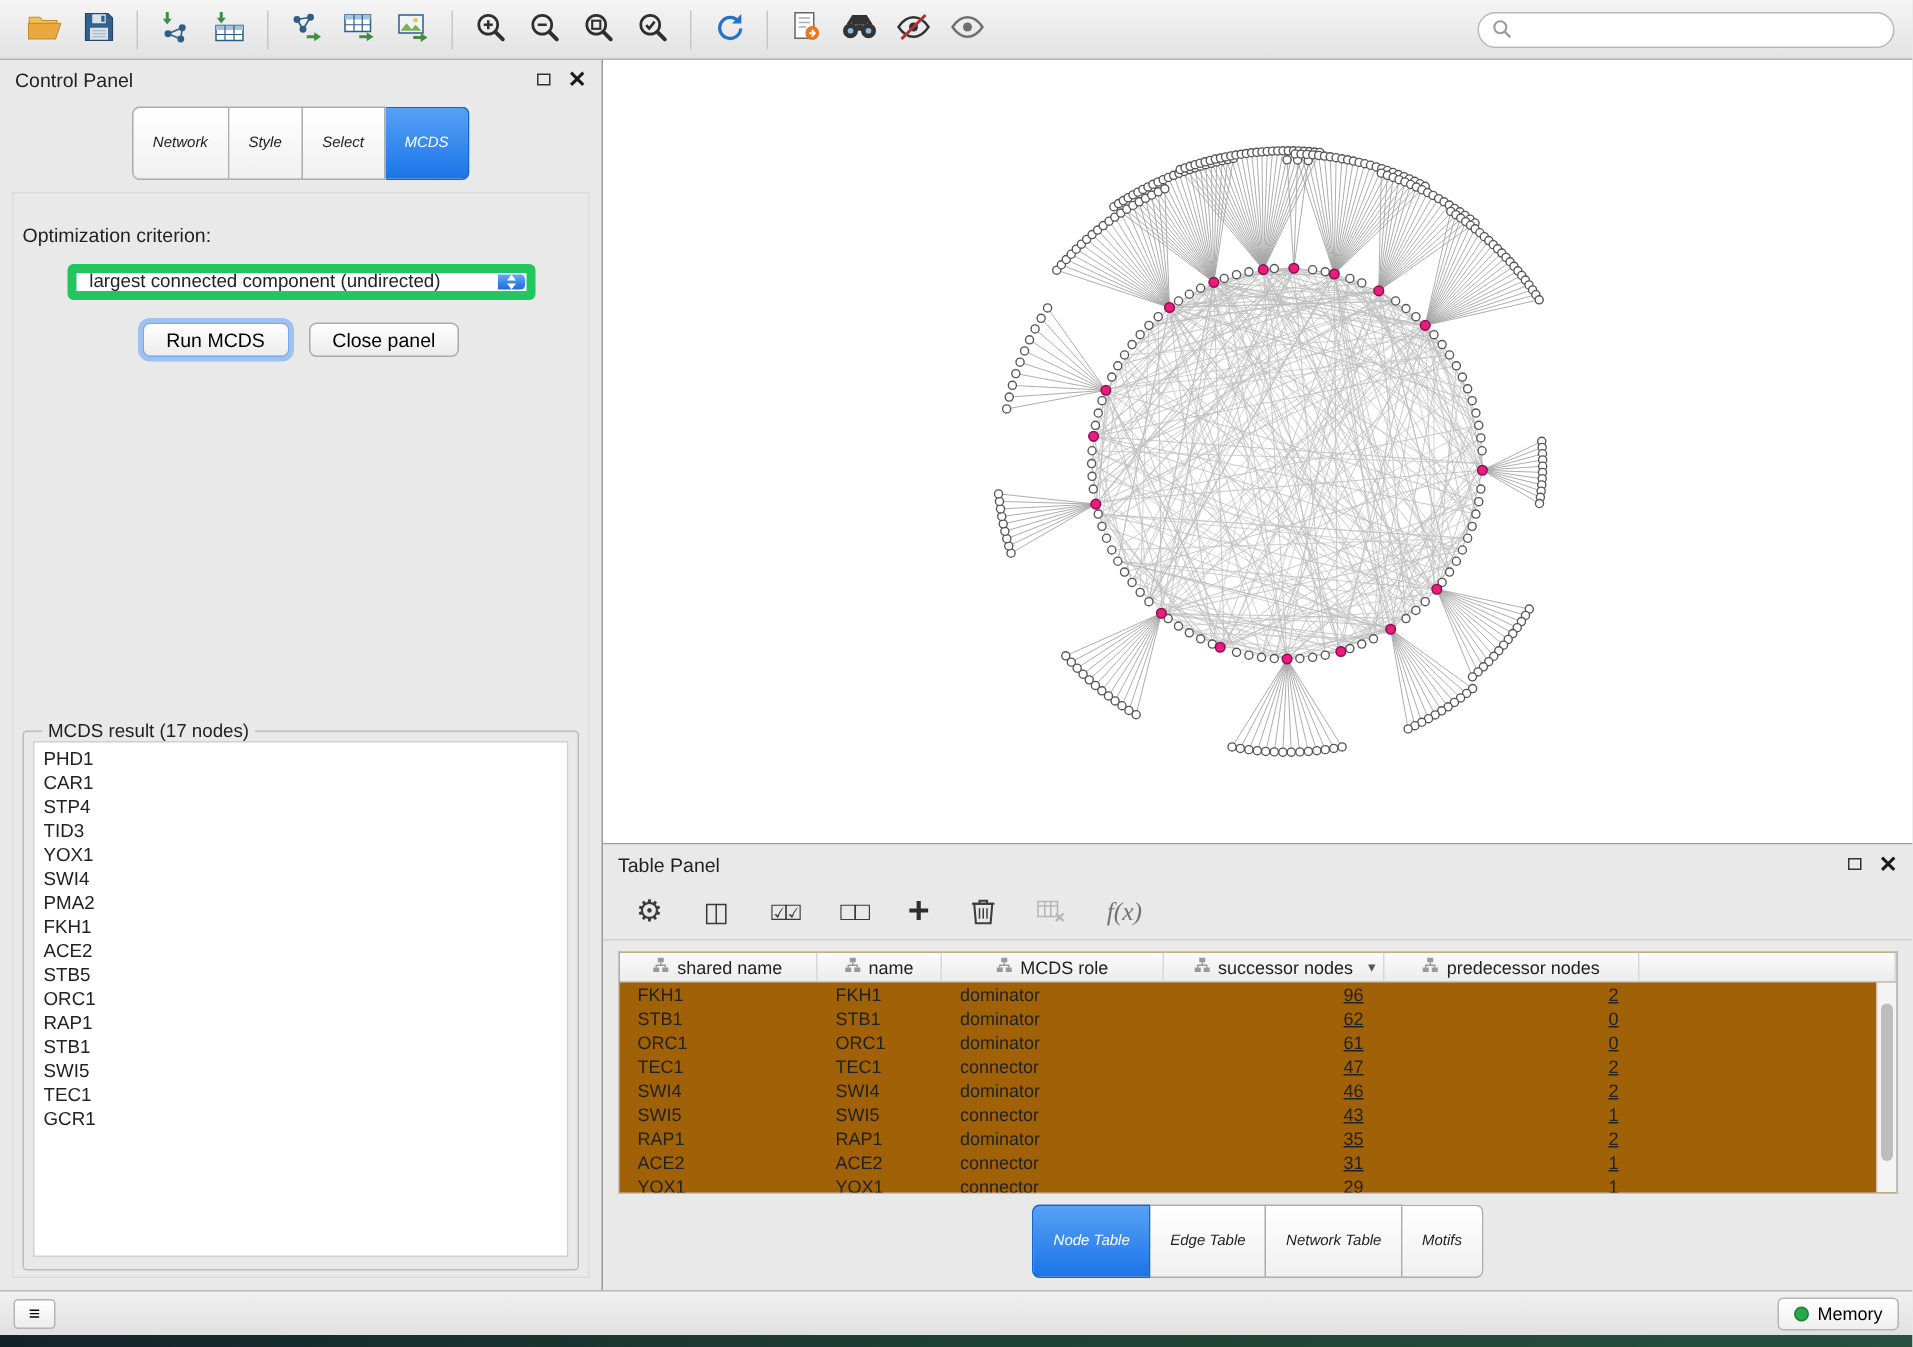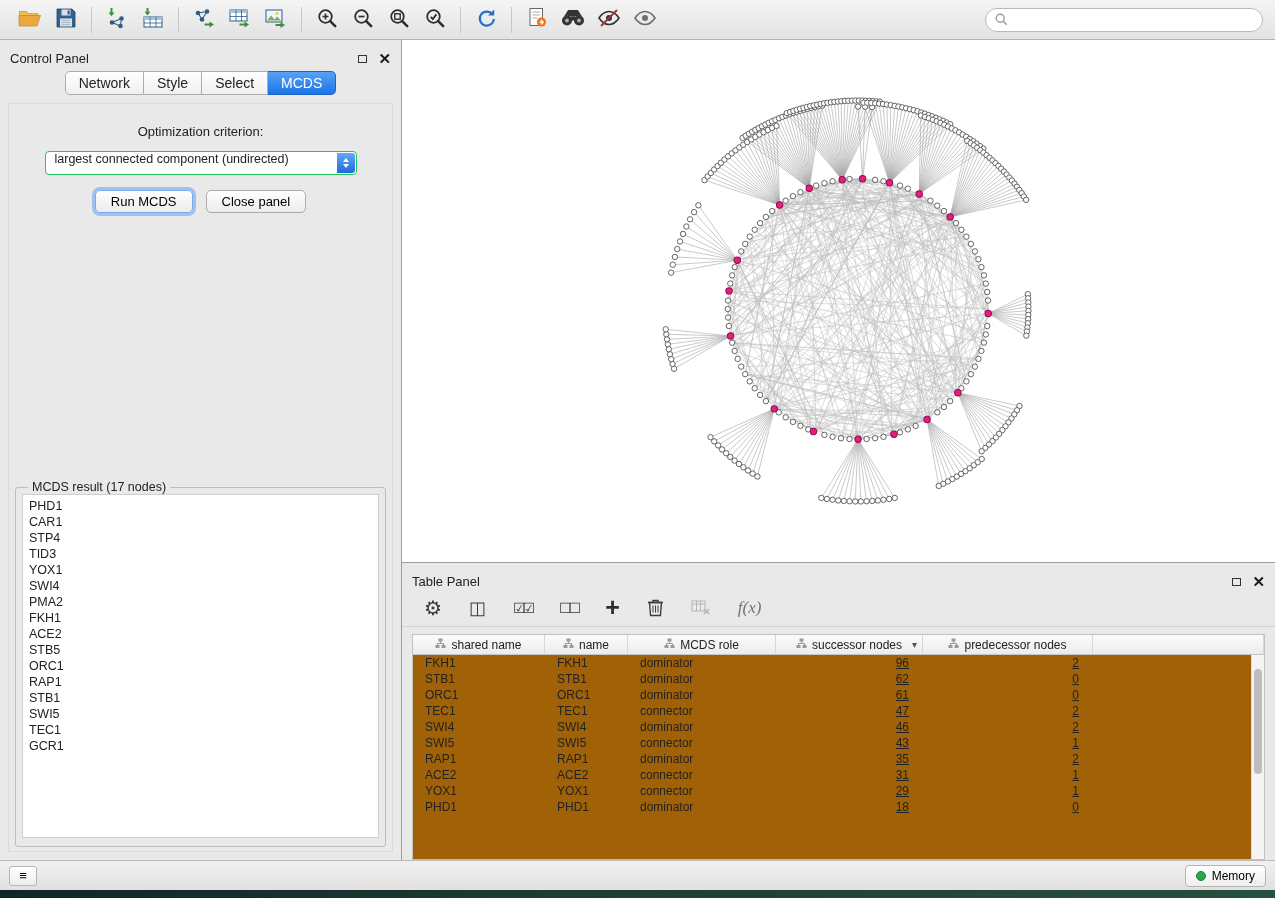--- a/index.html
+++ b/index.html
@@ -22,39 +22,39 @@
     padding:0 9px; gap:6px; }
   .search-box input { border:none; outline:none; flex:1; font-size:12px; background:transparent;
     font-family:inherit; }
 
   
   .main { display:flex; height:820px; }
 
   
   .control-panel { width:402px; flex:none; background:#e9e9e9;
     border-right:1px solid #9c9c9c; display:flex; flex-direction:column; }
-  .panel-header { height:26px; display:flex; align-items:flex-end; padding:0 10px; font-size:13px; }
+  .panel-header { height:26px; display:flex; align-items:center; padding:0 10px; font-size:13px; }
   .panel-header .sp { flex:1; }
   .win-icons { display:flex; gap:11px; align-items:center; }
   .float-icon { width:9px; height:8px; border:1.5px solid #333; display:inline-block; cursor:pointer; }
   .close-icon { font-size:15px; font-weight:bold; color:#1a1a1a; line-height:1; cursor:pointer; }
 
   .seg-row { display:flex; justify-content:center; margin:5px 0 8px; }
-  .seg { font-size:14px; padding:3px 13px; background:linear-gradient(#ffffff,#f0f0f0);
-    border:1px solid #adadad; border-left:none; cursor:pointer; white-space:nowrap; }
+  .seg { font-size:10px; padding:18px 13px; background:linear-gradient(#ffffff,#f0f0f0);
+    border:1px solid #adadad; border-left:none; cursor:pointer; white-space:nowrap;font-style:italic; }
   .seg:first-child { border-left:1px solid #adadad; border-radius:5px 0 0 5px; }
   .seg:last-child { border-radius:0 5px 5px 0; }
   .seg.active { background:linear-gradient(#57a1f6,#1b74e8); color:#fff; border-color:#1a64c8; }
 
   .cp-content { flex:1; margin:0 8px 8px; border:1px solid #dcdcdc; background:#e9e9e9;
     display:flex; flex-direction:column; padding:0 6px; }
-  .opt-label { text-align:center; font-size:13px; margin-top:20px; }
+  .opt-label { font-size:13px; margin-top:20px; }
   .combo { width:312px; height:24px; margin:12px auto 0; background:#fff;
-    border:1px solid #22c55e; border-radius:4px; position:relative; display:flex;
-    align-items:flex-start; font-size:12.5px; padding-left:9px; cursor:pointer; }
+    border:6px solid #22c55e; border-radius:4px; position:relative; display:flex;
+    align-items:flex-end; font-size:12.5px; padding-left:9px; cursor:pointer; }
   .combo-stepper { position:absolute; right:1px; top:1px; bottom:1px; width:18px;
     border-radius:0 3px 3px 0; background:linear-gradient(#64a8f8,#1d6cdc);
     display:flex; flex-direction:column; align-items:center; justify-content:center; gap:2px; }
   .arr-up { width:0; height:0; border-left:3.5px solid transparent; border-right:3.5px solid transparent;
     border-bottom:4.5px solid #fff; }
   .arr-down { width:0; height:0; border-left:3.5px solid transparent; border-right:3.5px solid transparent;
     border-top:4.5px solid #fff; }
 
   .btn-row { display:flex; justify-content:center; gap:13px; margin-top:15px; }
   .push-btn { font-size:13px; padding:3px 15px; background:linear-gradient(#ffffff,#ececec);
@@ -1399,20 +1399,26 @@
                 <div class="td">dominator</div>
                 <div class="td num">18</div>
                 <div class="td num">0</div>
                 <div class="td"></div>
               </div>
             </div>
           <div class="vscroll">
             <div class="vthumb"></div>
           </div>
         </div>
+        <div class="table-tabs">
+            <div class="seg active">Node Table</div>
+            <div class="seg">Edge Table</div>
+            <div class="seg">Network Table</div>
+            <div class="seg">Motifs</div>
+          </div>
       </div>
 
     </div>
   </div>
 
   <div class="statusbar">
     <button class="menu-btn">≡</button>
     <button class="memory-btn">
       <span class="mem-dot"></span>
       <span>Memory</span>

